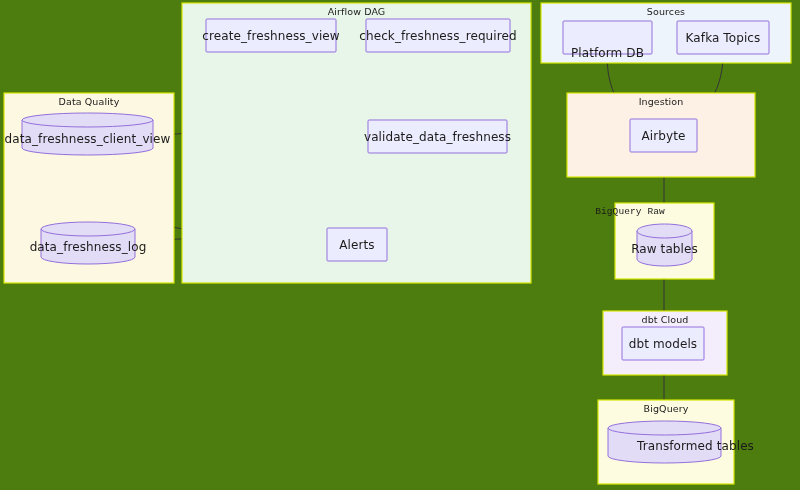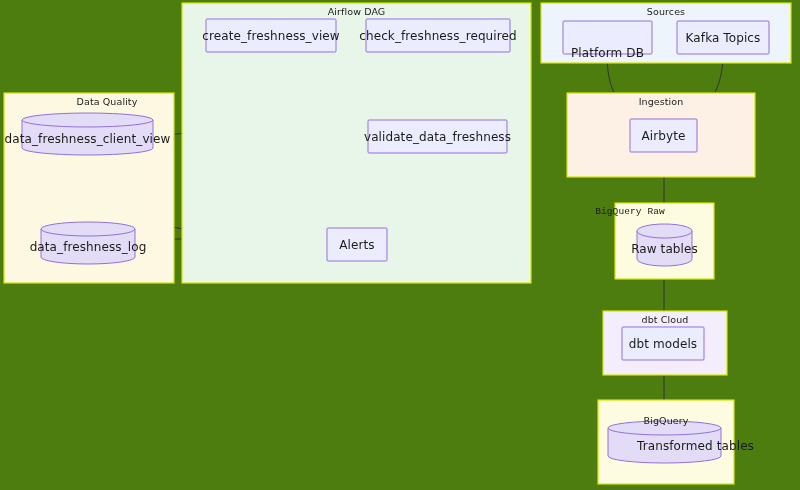--- a/index.html
+++ b/index.html
@@ -108,26 +108,26 @@
       <g>
         <rect x="622" y="327" width="82" height="33" rx="1" fill="#ececff" stroke="#9370db" stroke-width="1"></rect>
       </g>
       <g>
         <path d="M608,428 L608,456 A56.5,7 0 0 0 721,456 L721,428 Z" fill="#e3dcf7" stroke="#9370db" stroke-width="1"></path>
         <ellipse cx="664.5" cy="428" rx="56.5" ry="7" fill="#e3dcf7" stroke="#9370db" stroke-width="1"></ellipse>
       </g>
     </svg>
   <div id="labels">
       <div class="clabel" style="left: 356.5px; top: 6px;">Airflow DAG</div>
-      <div class="clabel" style="left: 89px; top: 96px; margin-left: 18px;">Data Quality</div>
+      <div class="clabel" style="left: 89px; top: 96px;">Data Quality</div>
       <div class="clabel" style="left: 666px; top: 6px;">Sources</div>
       <div class="clabel" style="left: 661px; top: 96px; text-align: right;">Ingestion</div>
       <div class="clabel" style="left: 630px; top: 206px; font-family: Liberation Mono, monospace;">BigQuery Raw</div>
       <div class="clabel" style="left: 665px; top: 314px;">dbt Cloud</div>
-      <div class="clabel" style="left: 666px; top: 415px; text-align: center;">BigQuery</div>
+      <div class="clabel" style="left: 666px; top: 403px; text-align: center;">BigQuery</div>
       <div class="nlabel" style="left: 271px; top: 35.5px;">create_freshness_view</div>
       <div class="nlabel" style="left: 438px; top: 35.5px;">check_freshness_required</div>
       <div class="nlabel" style="left: 437.5px; top: 136.5px;">validate_data_freshness</div>
       <div class="nlabel" style="left: 357px; top: 244.5px;">Alerts</div>
       <div class="nlabel" style="left: 87.5px; top: 139px;">data_freshness_client_view</div>
       <div class="nlabel" style="left: 88px; top: 247px;">data_freshness_log</div>
       <div class="nlabel" style="left: 607.5px; top: 53px;">Platform DB</div>
       <div class="nlabel" style="left: 723px; top: 37.5px;">Kafka Topics</div>
       <div class="nlabel" style="left: 663.5px; top: 135.5px;">Airbyte</div>
       <div class="nlabel" style="left: 664.5px; top: 249px;">Raw tables</div>

